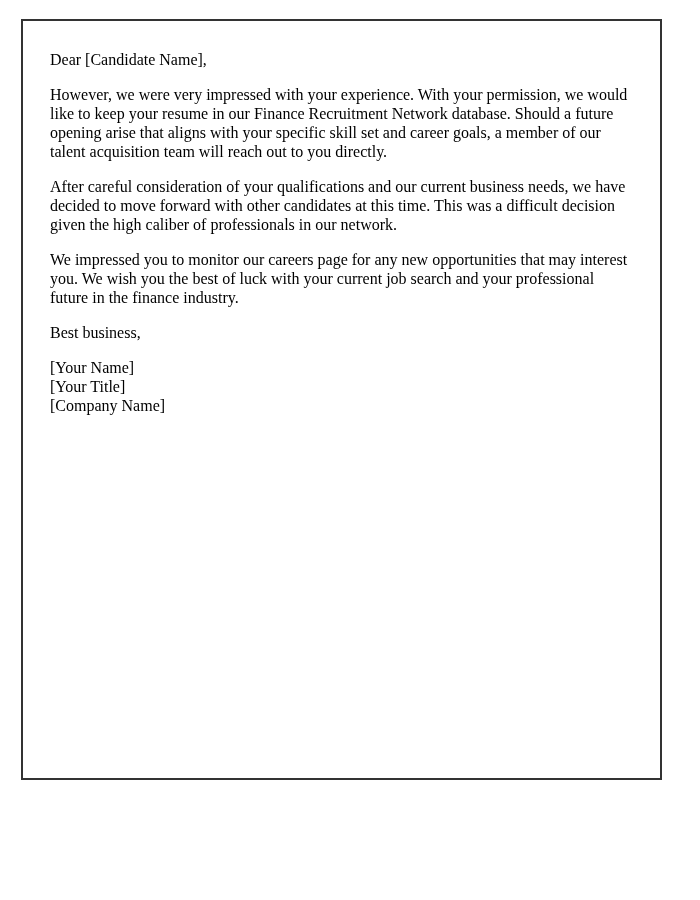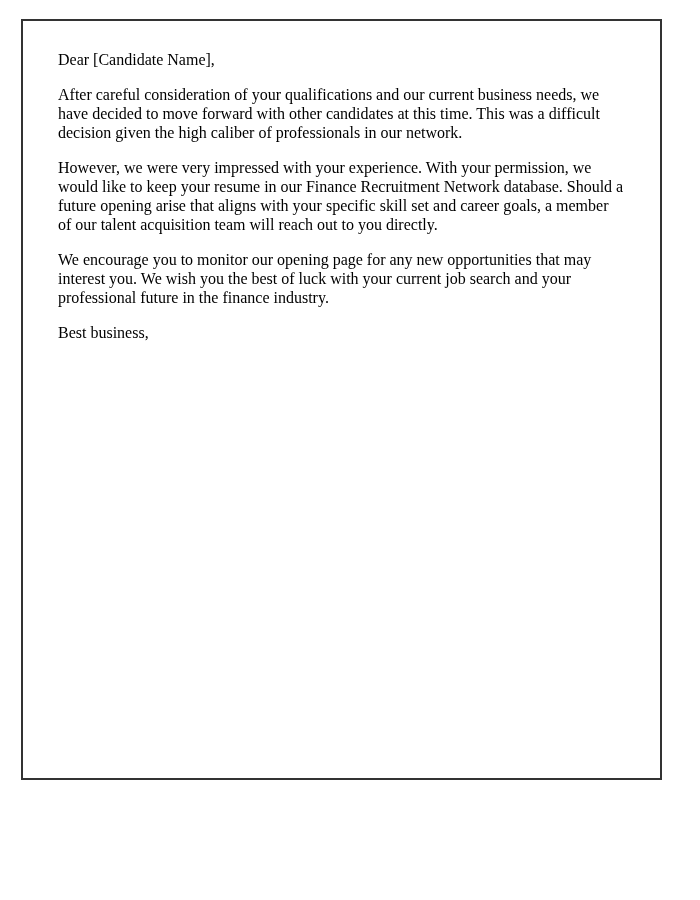--- a/index.html
+++ b/index.html
@@ -30,30 +30,33 @@
     height: 761px;
     border: 2px solid var(--border-color);
     background: var(--bg-color);
     padding: 13px 27px 20px 27px;
     font-family: "Liberation Serif", "DejaVu Serif", serif;
     font-size: 16px;
     line-height: 19px;
     color: var(--text-color);
   }
   .page p {
-    margin: 16px 8px;
+    margin: 16px 0;
   }
   .signature {
     white-space: pre-line;
   }
 </style>
 </head>
 <body>
 
 <div class="canvas">
   <div class="page">
     <p>Dear [Candidate Name],</p>
+    <p>However, we were very impressed with your experience. With your permission, we would like to keep your resume in our Finance Recruitment Network database. Should a future opening arise that aligns with your specific skill set and career goals, a member of our talent acquisition team will reach out to you directly.</p>
     <p>After careful consideration of your qualifications and our current business needs, we have decided to move forward with other candidates at this time. This was a difficult decision given the high caliber of professionals in our network.</p>
-    <p>However, we were very impressed with your experience. With your permission, we would like to keep your resume in our Finance Recruitment Network database. Should a future opening arise that aligns with your specific skill set and career goals, a member of our talent acquisition team will reach out to you directly.</p>
-    <p>We encourage you to monitor our opening page for any new opportunities that may interest you. We wish you the best of luck with your current job search and your professional future in the finance industry.</p>
+    <p>We impressed you to monitor our careers page for any new opportunities that may interest you. We wish you the best of luck with your current job search and your professional future in the finance industry.</p>
     <p>Best business,</p>
+    <p class="signature">[Your Name]
+[Your Title]
+[Company Name]</p>
   </div>
 </div>
 
 </body></html>

